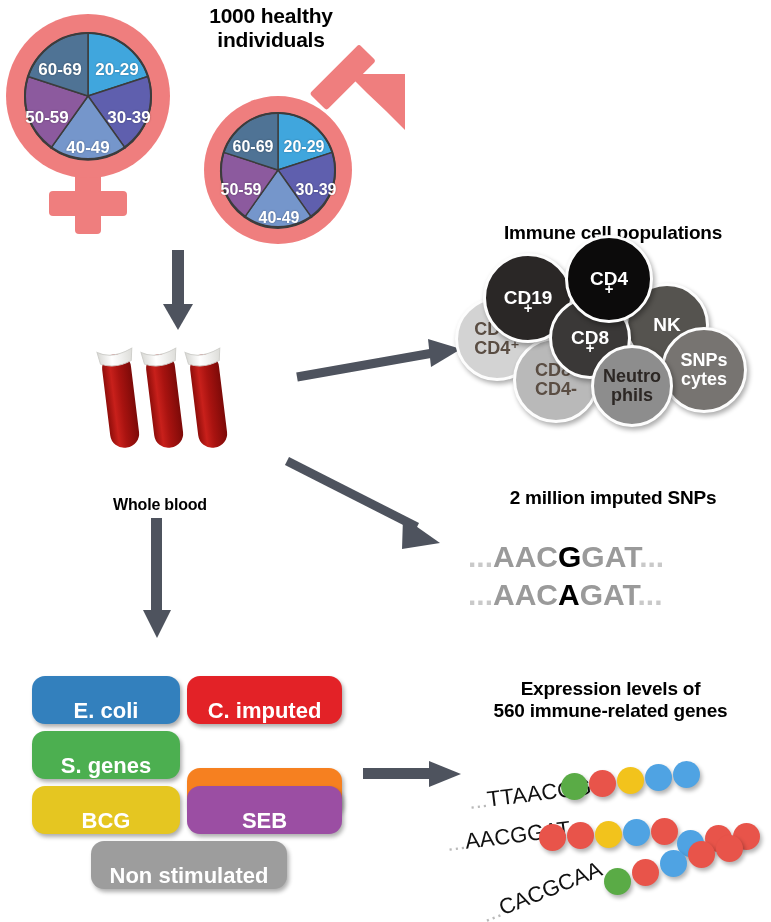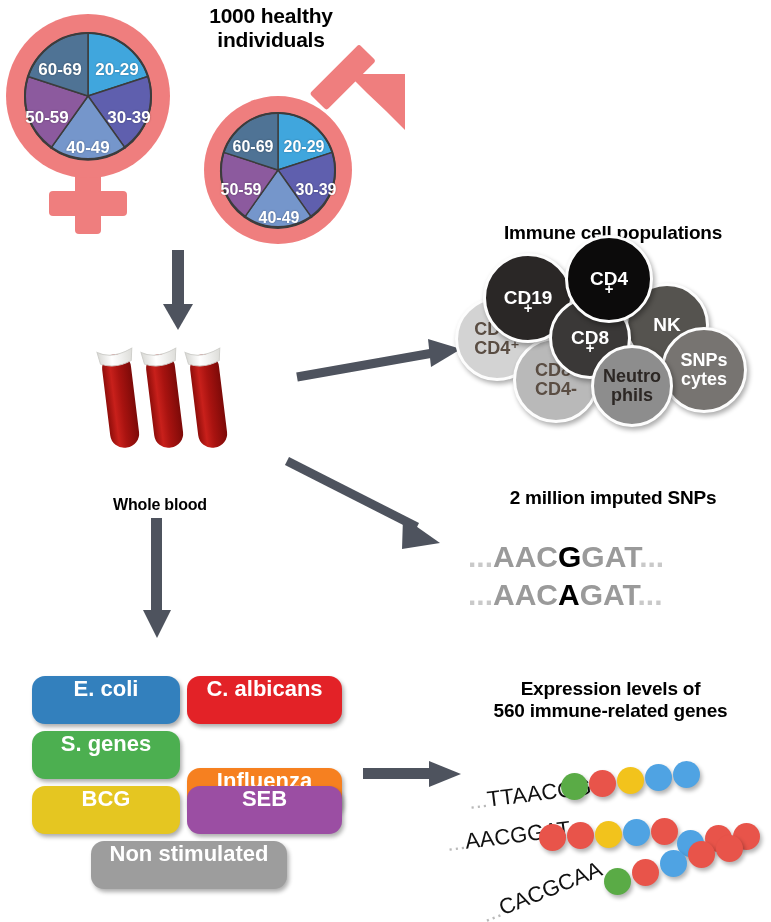--- a/index.html
+++ b/index.html
@@ -39,21 +39,21 @@
   
   .snpbox{position:absolute;left:468px;top:528px;width:300px;height:90px;}
   .snprow{position:absolute;font-weight:bold;white-space:nowrap;
           font-family:"Liberation Sans","DejaVu Sans",sans-serif;}
   .snprow .dim{color:#c9c9c9;}
   .snprow .mid{color:#9a9a9a;}
   .snprow .hot{color:#000;}
 
   
   .pillbox{position:absolute;left:32px;top:676px;width:310px;height:230px;}
-  .pill{position:absolute;border-radius:13px;display:flex;align-items:flex-start;
+  .pill{position:absolute;border-radius:13px;display:flex;align-items:flex-end;
         justify-content:center;color:#fff;font-weight:bold;
         box-shadow:2px 3px 4px rgba(0,0,0,.32);}
 
   
   .exprbox{position:absolute;left:455px;top:735px;width:316px;height:185px;}
   .seqtxt{position:absolute;white-space:nowrap;color:#111;font-weight:normal;
           transform-origin:left center;}
   .seqtxt .lead{color:#b9b9b9;}
   .bead{position:absolute;border-radius:50%;
         box-shadow:2px 3px 4px rgba(0,0,0,.30);}
@@ -248,21 +248,21 @@
     <div class="snprow" style="left:0px;top:50px;font-size:30px;">
       <span class="dim">...</span><span class="mid">AAC</span><span class="hot">A</span><span class="mid">GAT</span><span class="dim">...</span>
     </div>
   </div>
 
   <div class="pillbox">
     <div class="pill" style="left:0px;top:0px;width:148px;height:48px;background:#3380bd;font-size:22px;">
       <span>E. coli</span>
     </div>
     <div class="pill" style="left:155px;top:0px;width:155px;height:48px;background:#e32227;font-size:22px;">
-      <span>C. albicans</span>
+      <span>C. imputed</span>
     </div>
     <div class="pill" style="left:0px;top:55px;width:148px;height:48px;background:#4caf50;font-size:22px;">
       <span>S. genes</span>
     </div>
     <div class="pill" style="left:155px;top:55px;width:155px;height:48px;background:#f68020;font-size:22px;margin-top:37px;">
       <span>Influenza</span>
     </div>
     <div class="pill" style="left:0px;top:110px;width:148px;height:48px;background:#e5c621;font-size:22px;">
       <span>BCG</span>
     </div>

